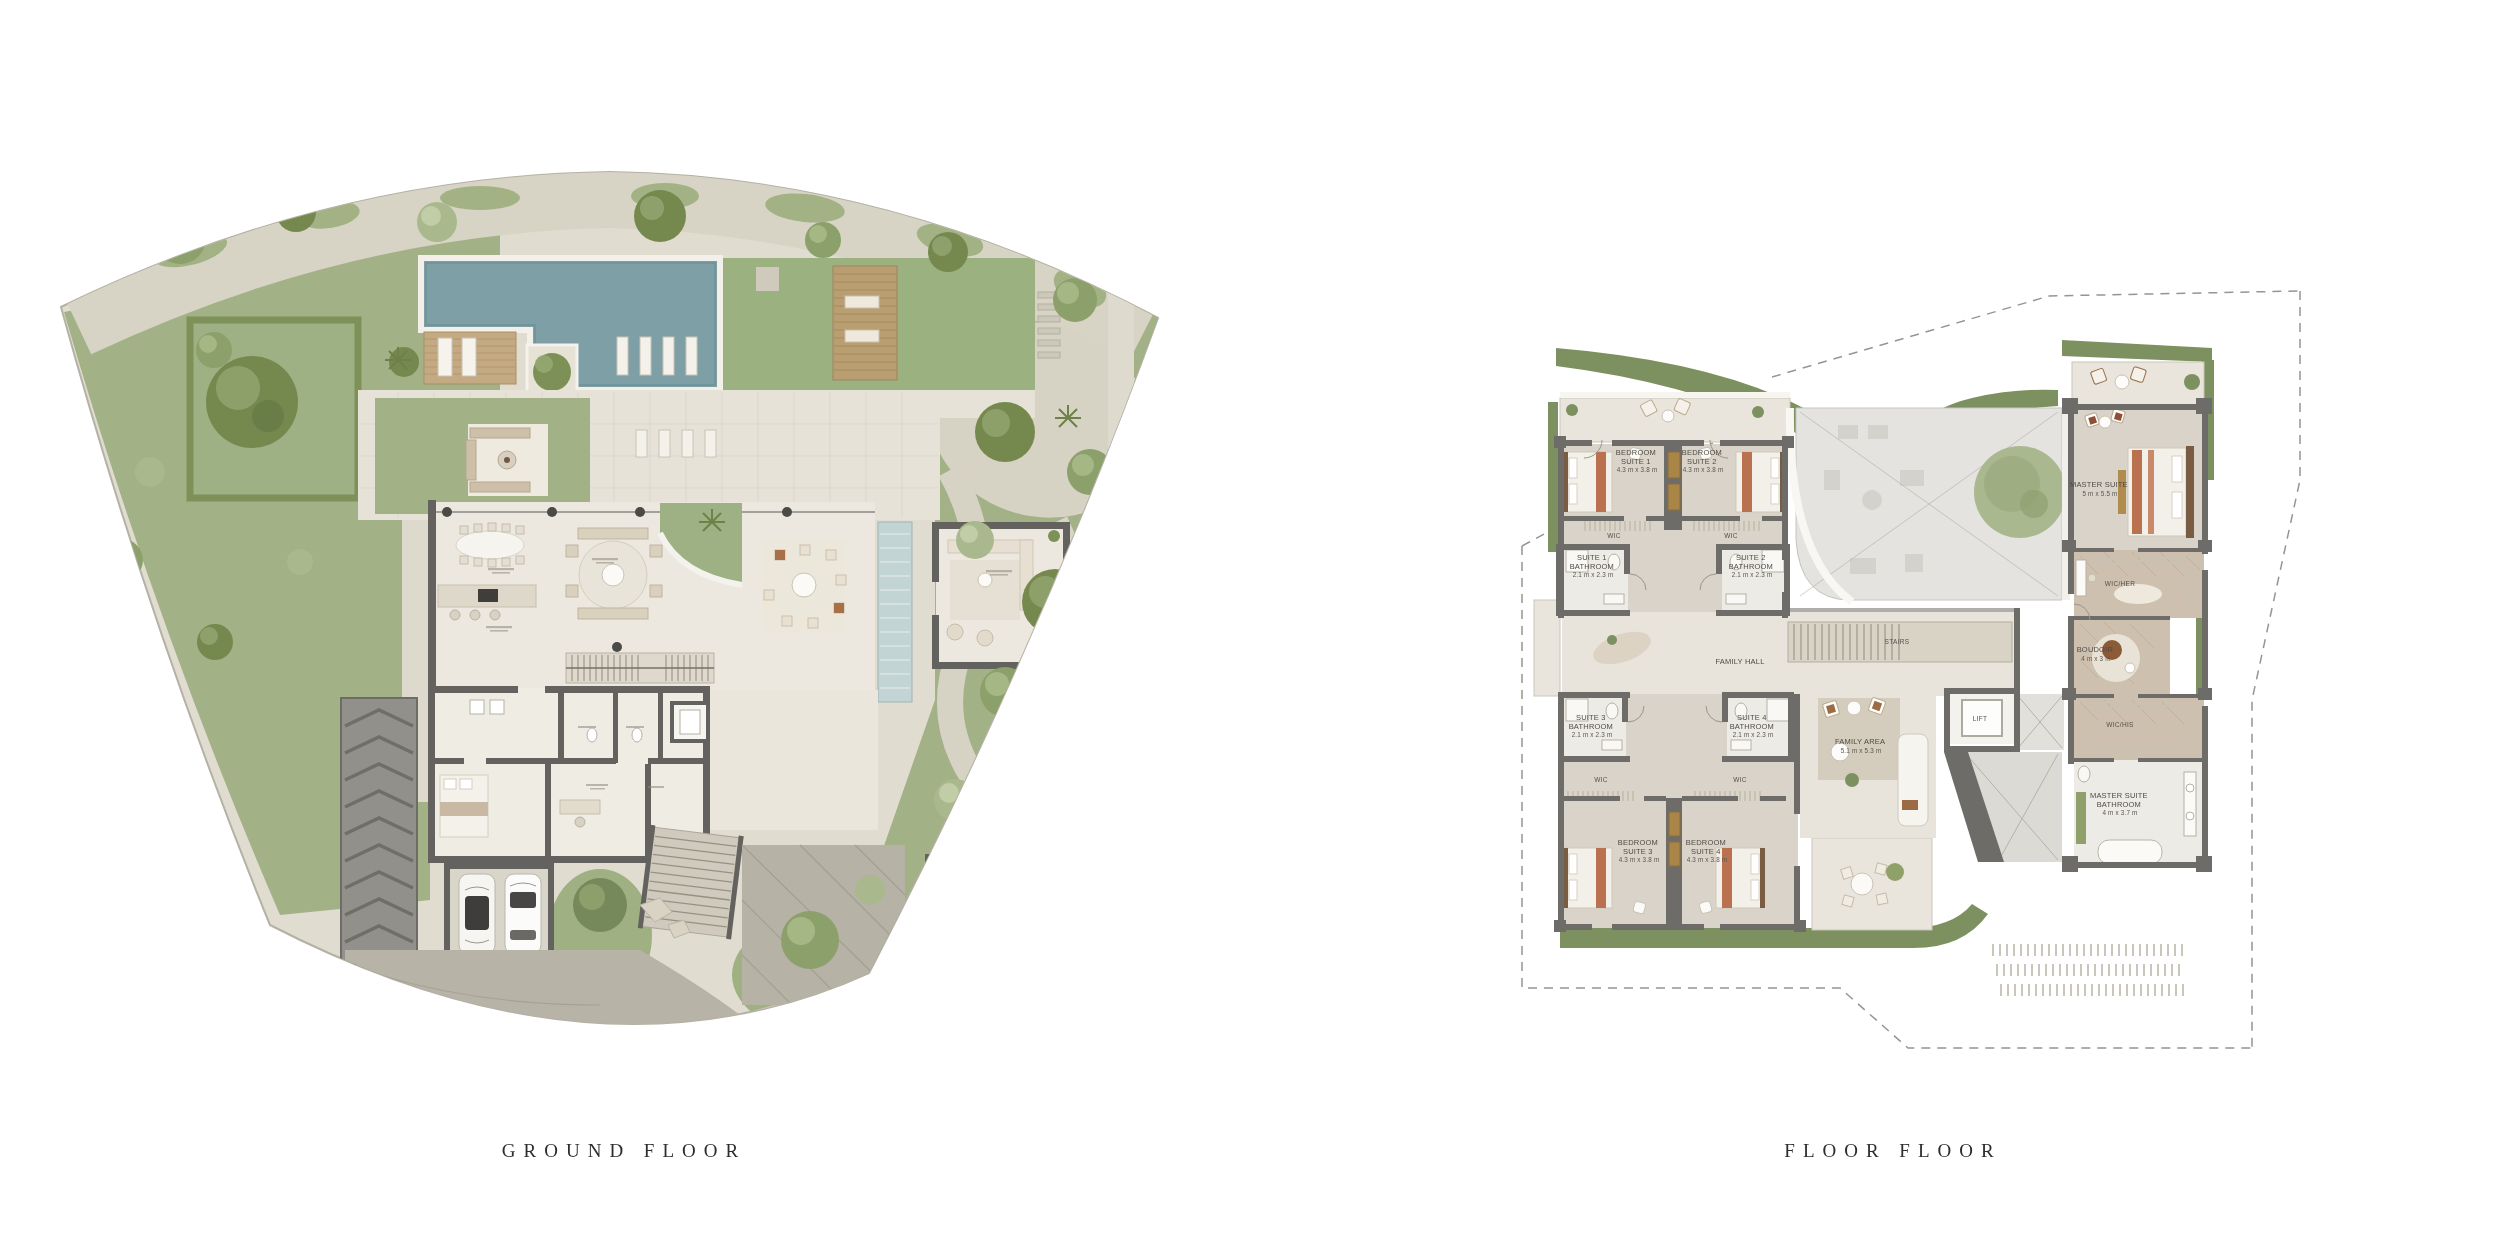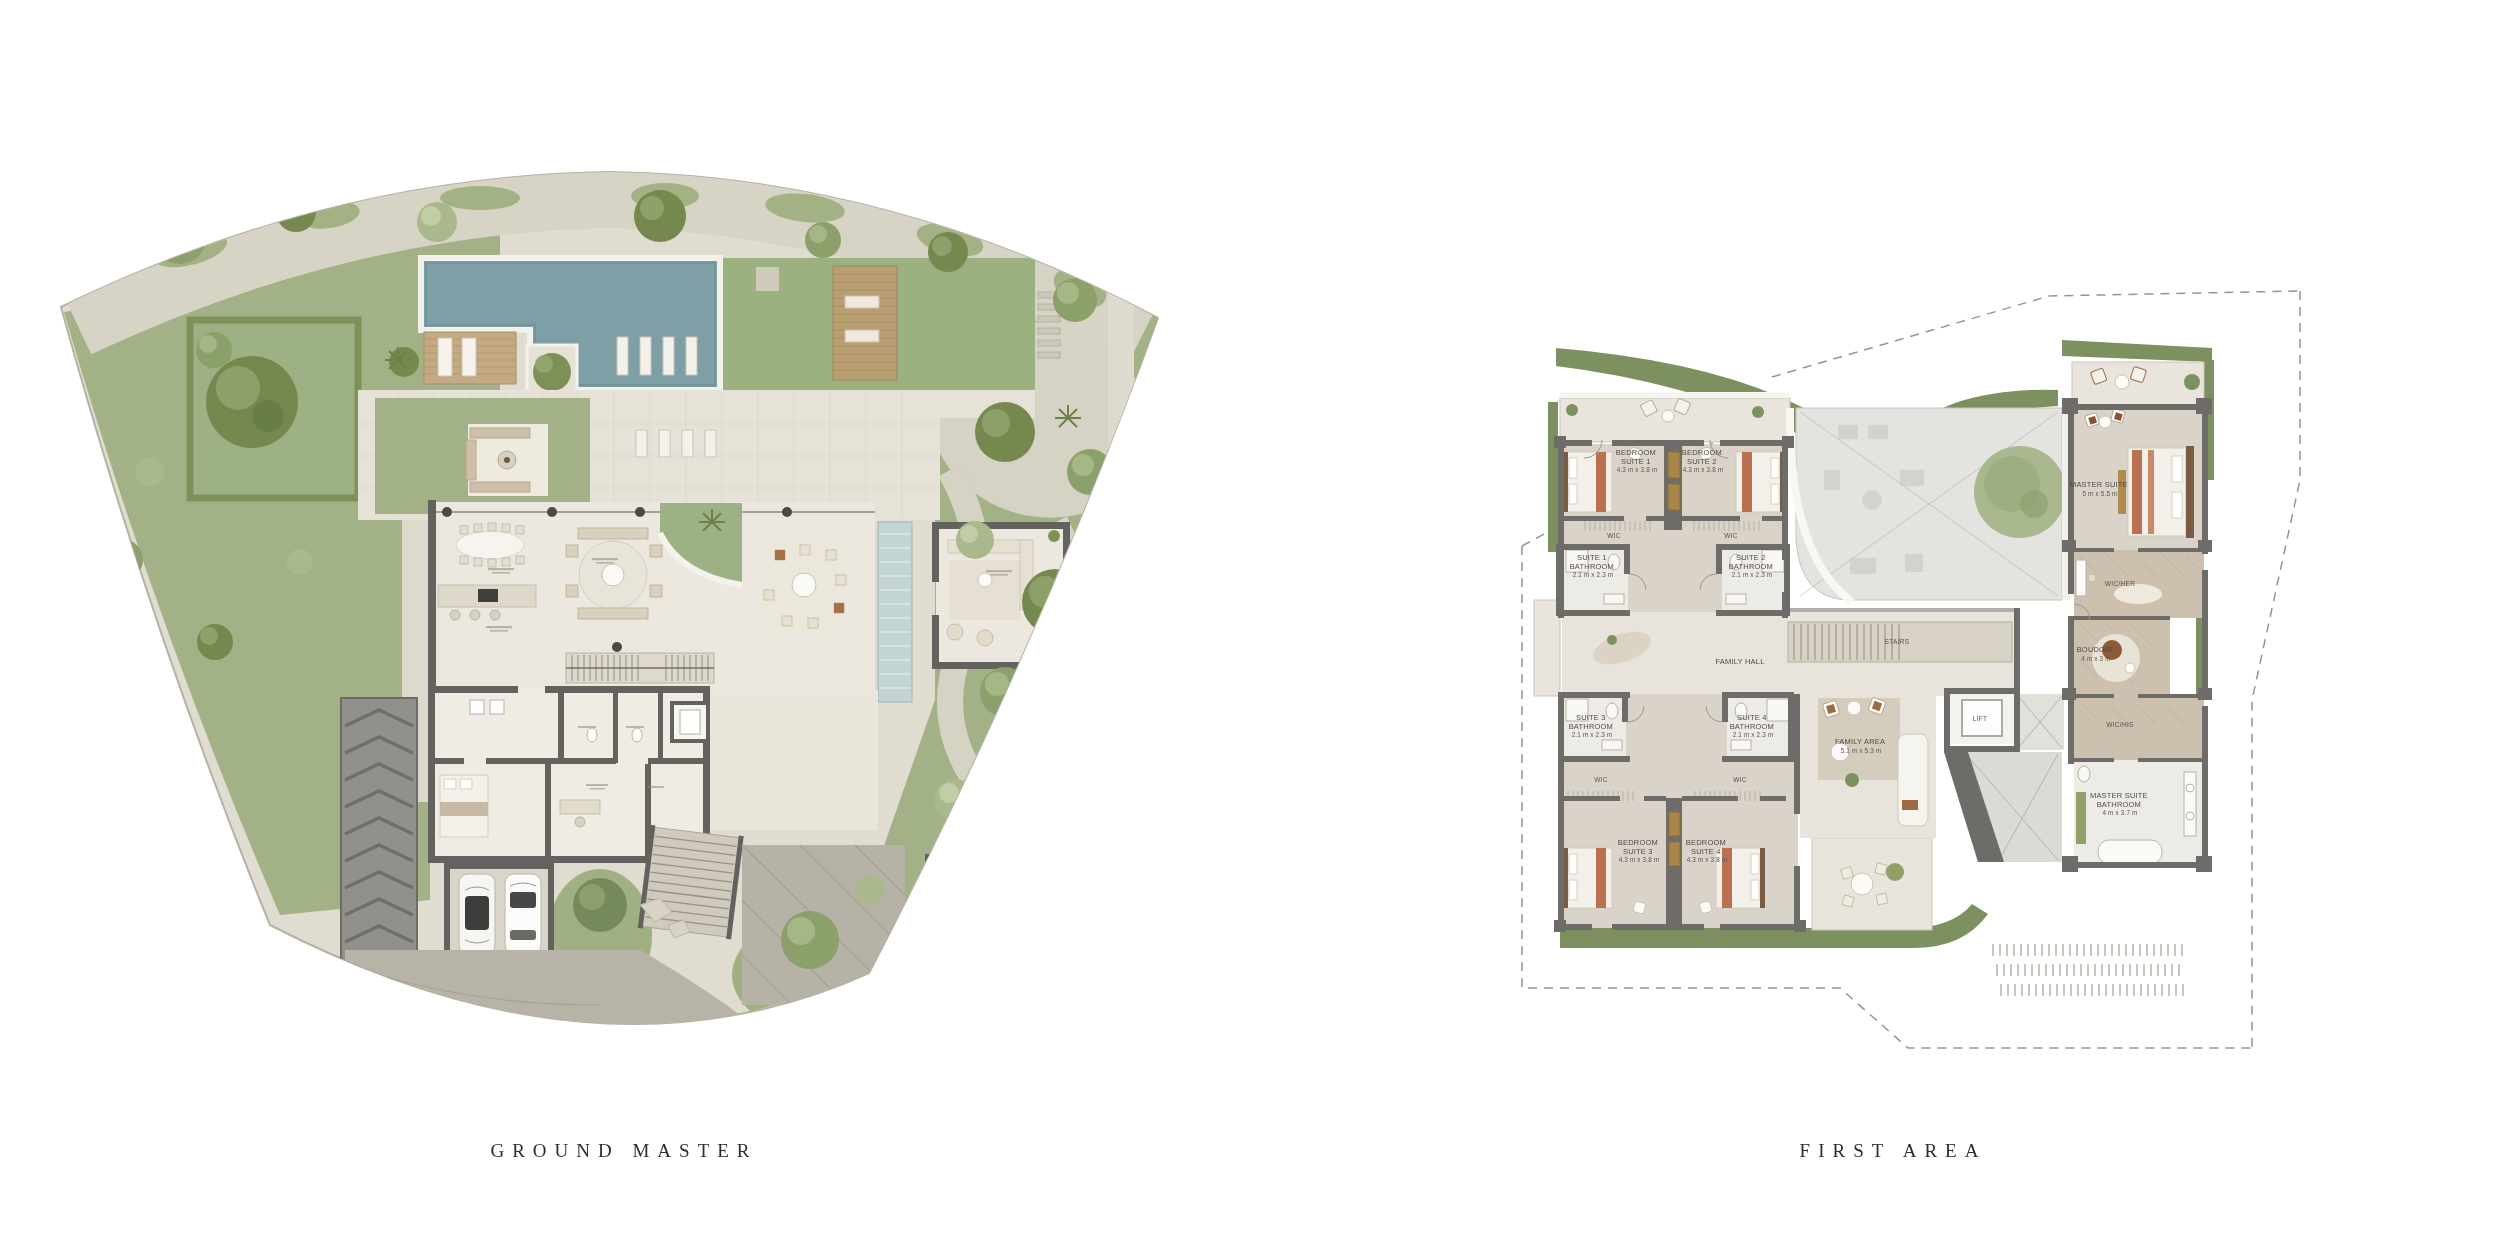--- a/index.html
+++ b/index.html
@@ -861,16 +861,16 @@
       <tspan class="rdims" x="1707" y="862">4.3 m x 3.8 m</tspan>
     </text>
     <text class="rname">
       <tspan x="1861" y="744">FAMILY AREA</tspan>
       <tspan class="rdims" x="1861" y="752.5">5.1 m x 5.3 m</tspan>
     </text>
     <text class="rsmall" x="1980" y="721">LIFT</text>
   </g>
 </svg>
 
-<div class="caption" id="caption-ground">GROUND MASTER</div>
-<div class="caption" id="caption-first">FIRST AREA</div>
+<div class="caption" id="caption-ground">GROUND FLOOR</div>
+<div class="caption" id="caption-first">FLOOR FLOOR</div>
 
 </div>
 
 </body></html>

